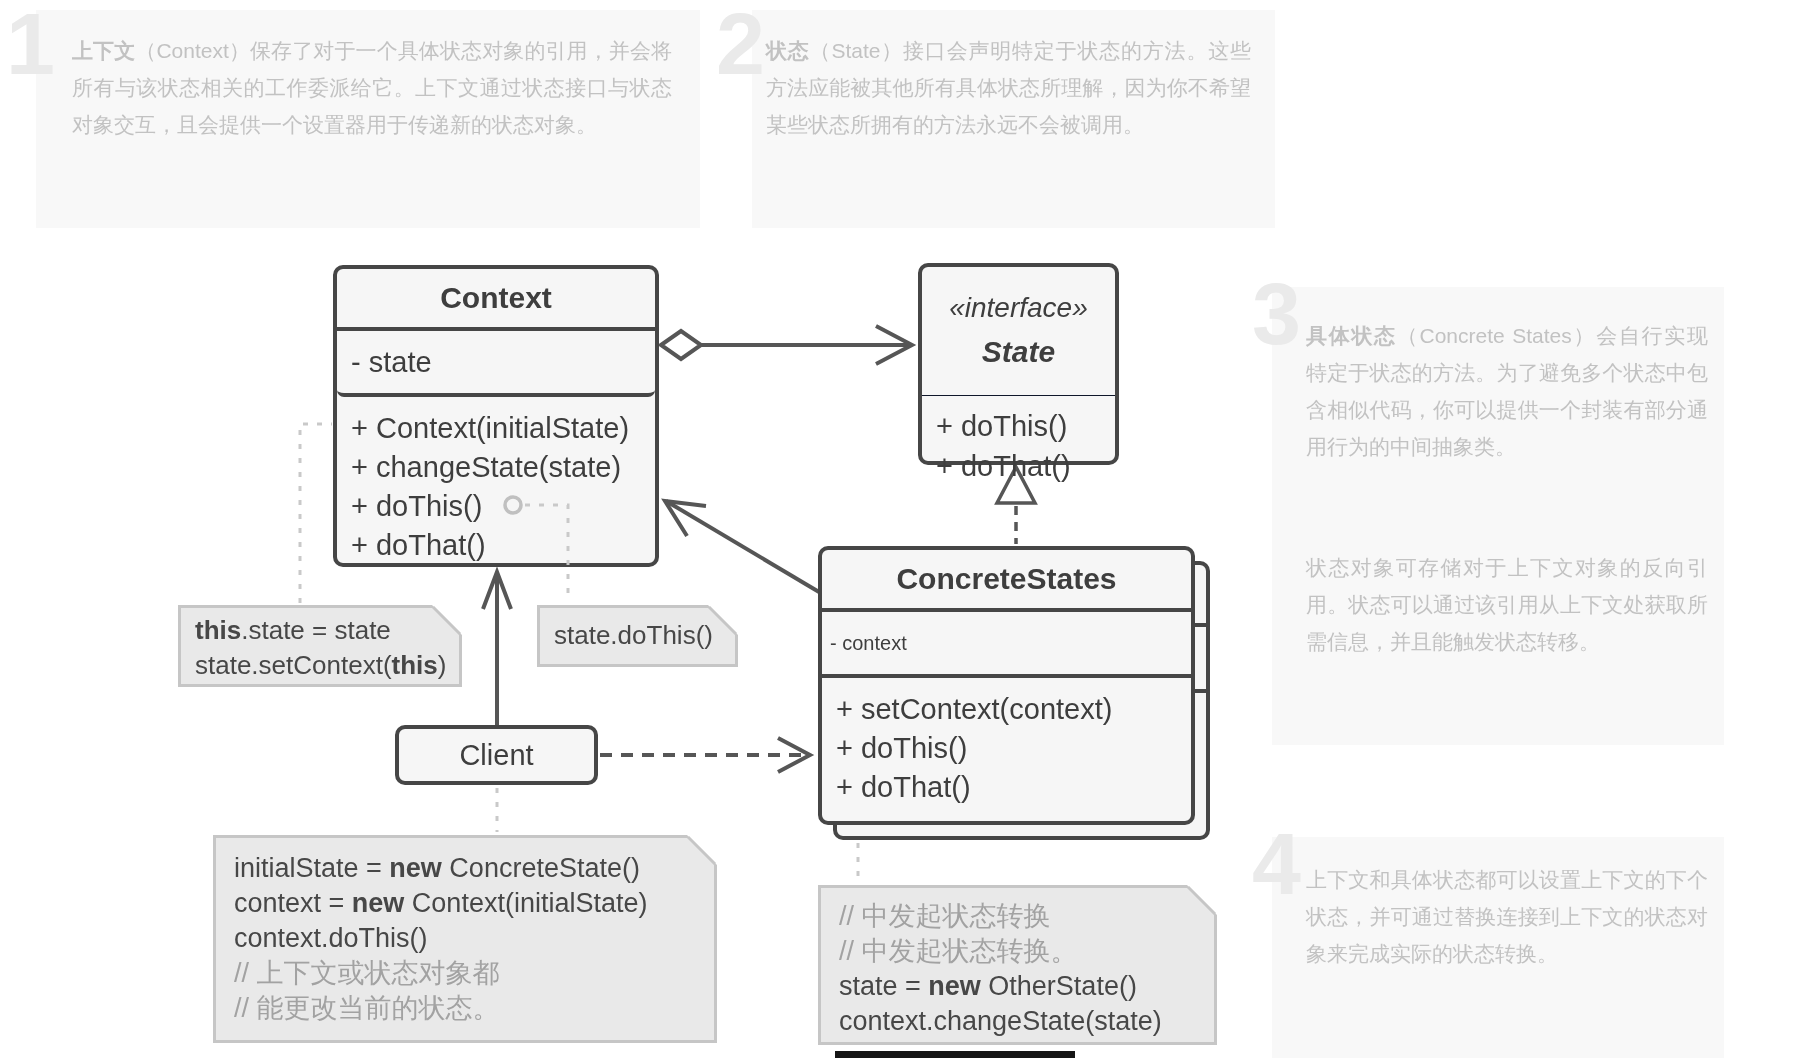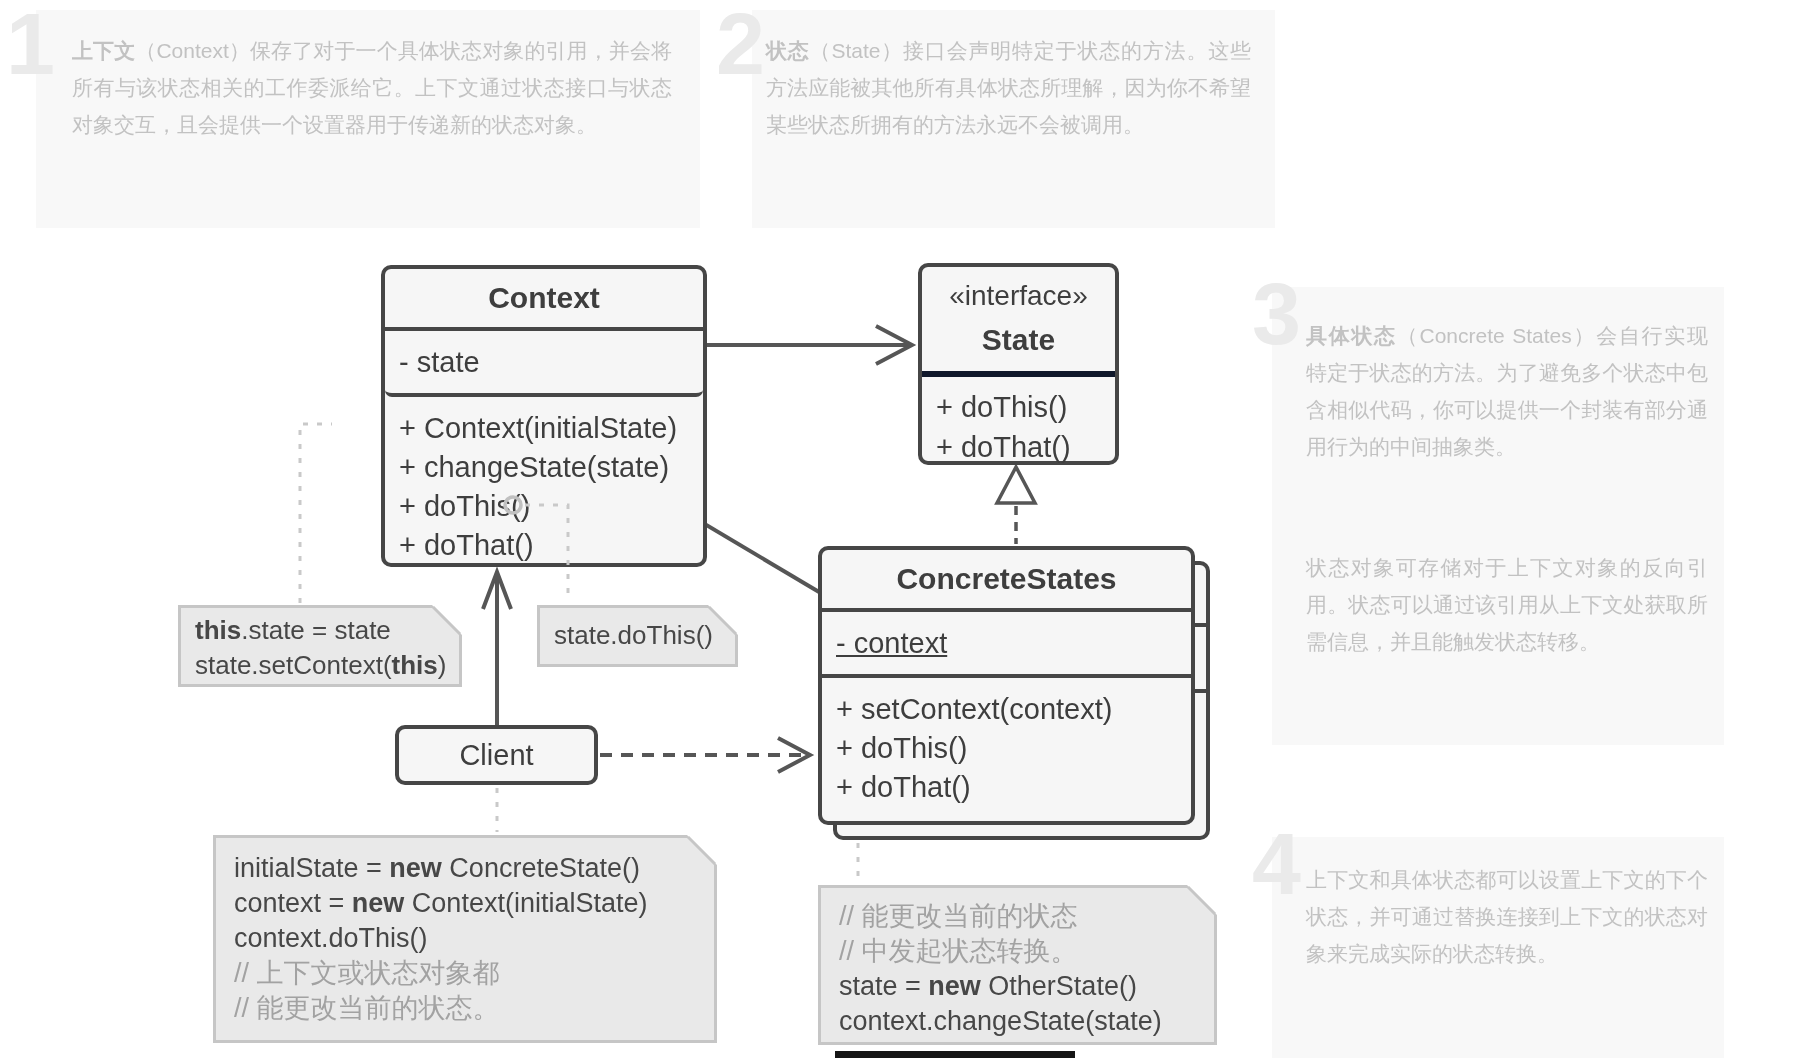--- a/index.html
+++ b/index.html
@@ -22,36 +22,36 @@
   .numeral{position:absolute;font-weight:bold;color:#eaeaea;font-size:88px;line-height:80px;z-index:0;}
   #num1{left:6px;top:4px;}
   #num2{left:716px;top:4px;}
   #num3{left:1252px;top:274px;}
   #num4{left:1252px;top:824px;}
 
   
   .uml{position:absolute;background:#f6f6f6;border:4px solid #464646;border-radius:10px;
        color:#3e3e3e;box-sizing:border-box;z-index:2;}
   .uml-title{font-weight:bold;font-size:30px;text-align:center;}
-  #ctx{left:333px;top:265px;width:326px;height:302px;margin-left:48px;}
+  #ctx{left:333px;top:265px;width:326px;height:302px;}
   #ctx .uml-title{height:58px;line-height:58px;border-bottom:4px solid #464646;}
   #ctx .sec-field{height:62px;line-height:62px;padding-left:14px;font-size:29px;border-bottom:4px solid #464646;border-radius:7px;}
   #ctx .sec-methods{padding:12px 0 0 14px;font-size:29px;line-height:39px;}
 
   #stateBox{left:918px;top:263px;width:201px;height:202px;}
-  #stateBox .head{border-bottom:6px solid #0f172a;text-align:center;padding:12px 0;}
+  #stateBox .head{border-bottom:1px solid #0f172a;text-align:center;padding:24px 0;font-style:italic;}
   #stateBox .stereo{font-size:28px;line-height:34px;}
   #stateBox .uml-title{line-height:38px;margin-top:8px;}
   #stateBox .sec-methods{padding:10px 0 0 14px;font-size:29px;line-height:40px;}
 
   .uml-back{left:833px;top:561px;width:377px;height:279px;z-index:1;}
   .uml-back .bline{position:absolute;left:0;right:0;border-top:4px solid #464646;}
   #concrete{left:818px;top:546px;width:377px;height:279px;}
   #concrete .uml-title{height:58px;line-height:58px;border-bottom:4px solid #464646;}
-  #concrete .sec-field{height:62px;line-height:62px;padding-left:14px;font-size:29px;border-bottom:4px solid #464646;text-decoration:underline;}
+  #concrete .sec-field{height:62px;line-height:62px;padding-left:8px;font-size:20px;border-bottom:4px solid #464646;}
   #concrete .sec-methods{padding:12px 0 0 14px;font-size:29px;line-height:39px;}
 
   #client{left:395px;top:725px;width:203px;height:60px;line-height:52px;text-align:center;
           font-weight:normal;font-size:29px;}
 
   
   .note{position:absolute;background:#e9e9e9;border:3px solid #c6c6c6;color:#474747;
         box-sizing:border-box;z-index:2;}
   .fold{position:absolute;top:-3px;right:-3px;}
   #noteA{left:178px;top:605px;width:284px;height:82px;font-size:26px;line-height:35px;padding:5px 0 0 14px;}
@@ -178,21 +178,21 @@
     <div>context.doThis()</div>
     <div class="cmt">// 上下文或状态对象都</div>
     <div class="cmt">// 能更改当前的状态。</div>
   </div>
 
   <div class="note" id="noteD">
     <svg class="fold" width="30" height="30">
       <polygon points="0,0 30,0 30,30" fill="#ffffff"></polygon>
       <path d="M1,2 L28,29" stroke="#c6c6c6" stroke-width="3" fill="none"></path>
     </svg>
-    <div class="cmt">// 能更改当前的状态</div>
+    <div class="cmt">// 中发起状态转换</div>
     <div class="cmt">// 中发起状态转换。</div>
     <div><span>state = </span><span class="kw">new</span><span> OtherState()</span></div>
     <div>context.changeState(state)</div>
   </div>
 
   <svg class="lines-top" width="1802" height="1058">
     <g stroke="#c9c9c9" stroke-width="3" fill="none" stroke-dasharray="5 9">
       <path d="M300,603 V424 H332"></path>
       <path d="M525,505 H568 V602"></path>
       <path d="M497,788 V832"></path>

